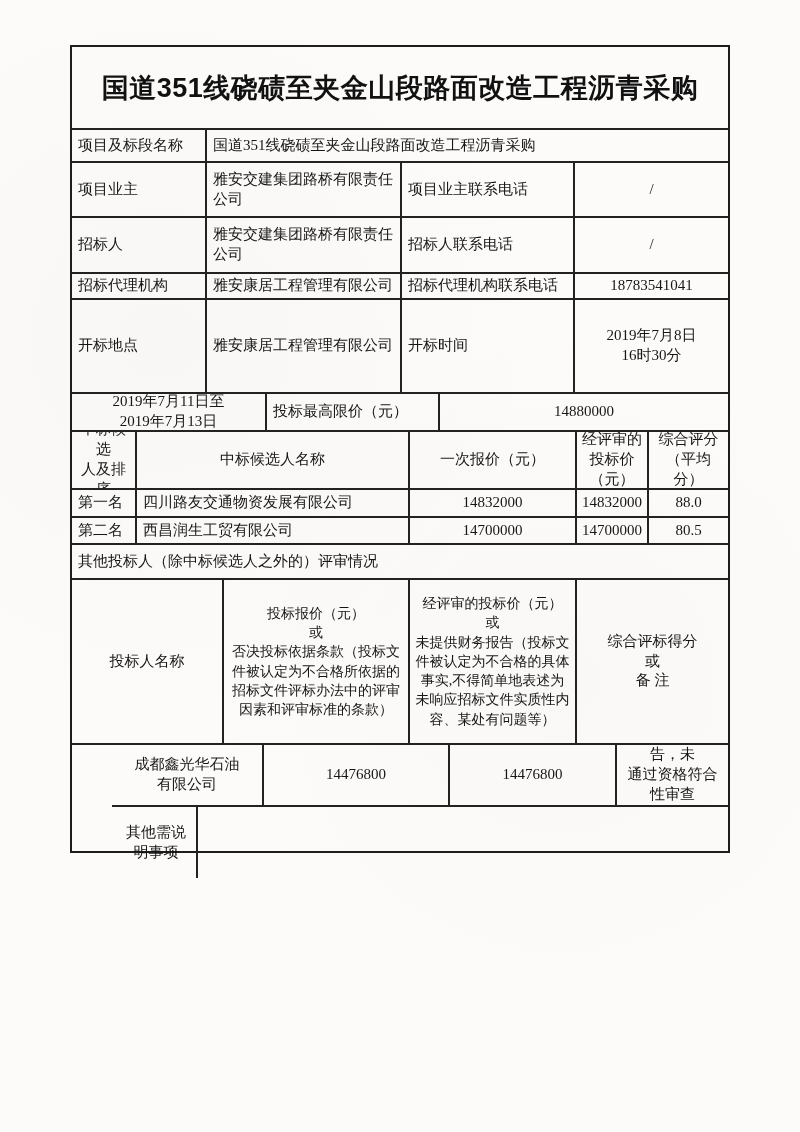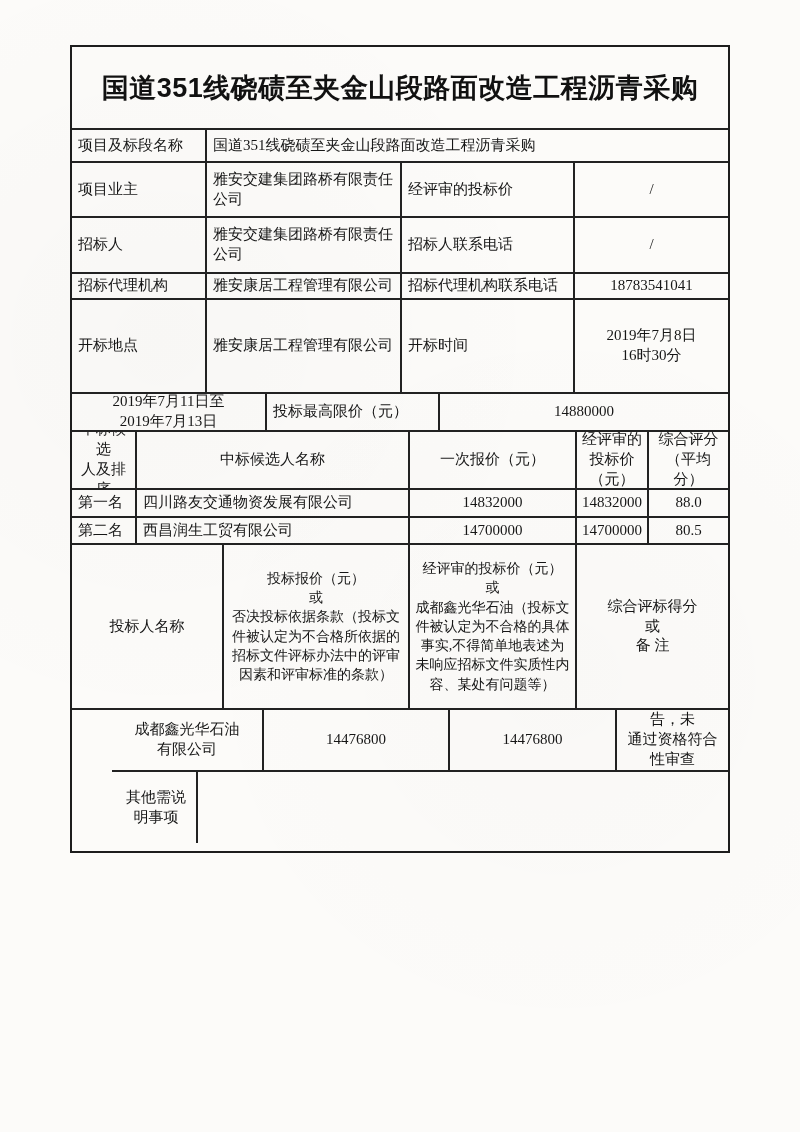--- a/index.html
+++ b/index.html
@@ -79,21 +79,21 @@
 
     <div class="row h-proj">
       <div class="cell a1 al">项目及标段名称</div>
       <div class="cell a4 al last">国道351线硗碛至夹金山段路面改造工程沥青采购</div>
     </div>
 
     <div class="row h-owner">
       <div class="cell a1 al">项目业主</div>
       <div class="cell a2 al">雅安交建集团路桥有限责任
 公司</div>
-      <div class="cell a3 al">经评审的投标价</div>
+      <div class="cell a3 al">项目业主联系电话</div>
       <div class="cell a4 ac last">/</div>
     </div>
 
     <div class="row h-bidder">
       <div class="cell a1 al">招标人</div>
       <div class="cell a2 al">雅安交建集团路桥有限责任
 公司</div>
       <div class="cell a3 al">招标人联系电话</div>
       <div class="cell a4 ac last">/</div>
     </div>
@@ -142,29 +142,32 @@
     </div>
 
     <div class="row h-cand2">
       <div class="cell b1 al">第二名</div>
       <div class="cell b2 al">西昌润生工贸有限公司</div>
       <div class="cell b3 ac num">14700000</div>
       <div class="cell b4 ac num">14700000</div>
       <div class="cell b5 ac num last">80.5</div>
     </div>
 
+    <div class="row h-others-title">
+      <div class="cell a4 al last" style="width:100%;">其他投标人（除中标候选人之外的）评审情况</div>
+    </div>
 
     <div class="row h-bighdr">
       <div class="cell c1 ac">投标人名称</div>
       <div class="cell c2 ac hdr-small">投标报价（元）
 或
 否决投标依据条款（投标文件被认定为不合格所依据的招标文件评标办法中的评审因素和评审标准的条款）</div>
       <div class="cell c3 ac hdr-small">经评审的投标价（元）
 或
-成都鑫光华石油（投标文件被认定为不合格的具体事实,不得简单地表述为未响应招标文件实质性内容、某处有问题等）</div>
+未提供财务报告（投标文件被认定为不合格的具体事实,不得简单地表述为未响应招标文件实质性内容、某处有问题等）</div>
       <div class="cell c4 ac last">综合评标得分
 或
 备  注</div>
     </div>
 
     <div class="row h-otherbidder">
       <div class="cell c1 ac">成都鑫光华石油
 有限公司</div>
       <div class="cell c2 ac num">14476800</div>
       <div class="cell c3 ac num">14476800</div>

